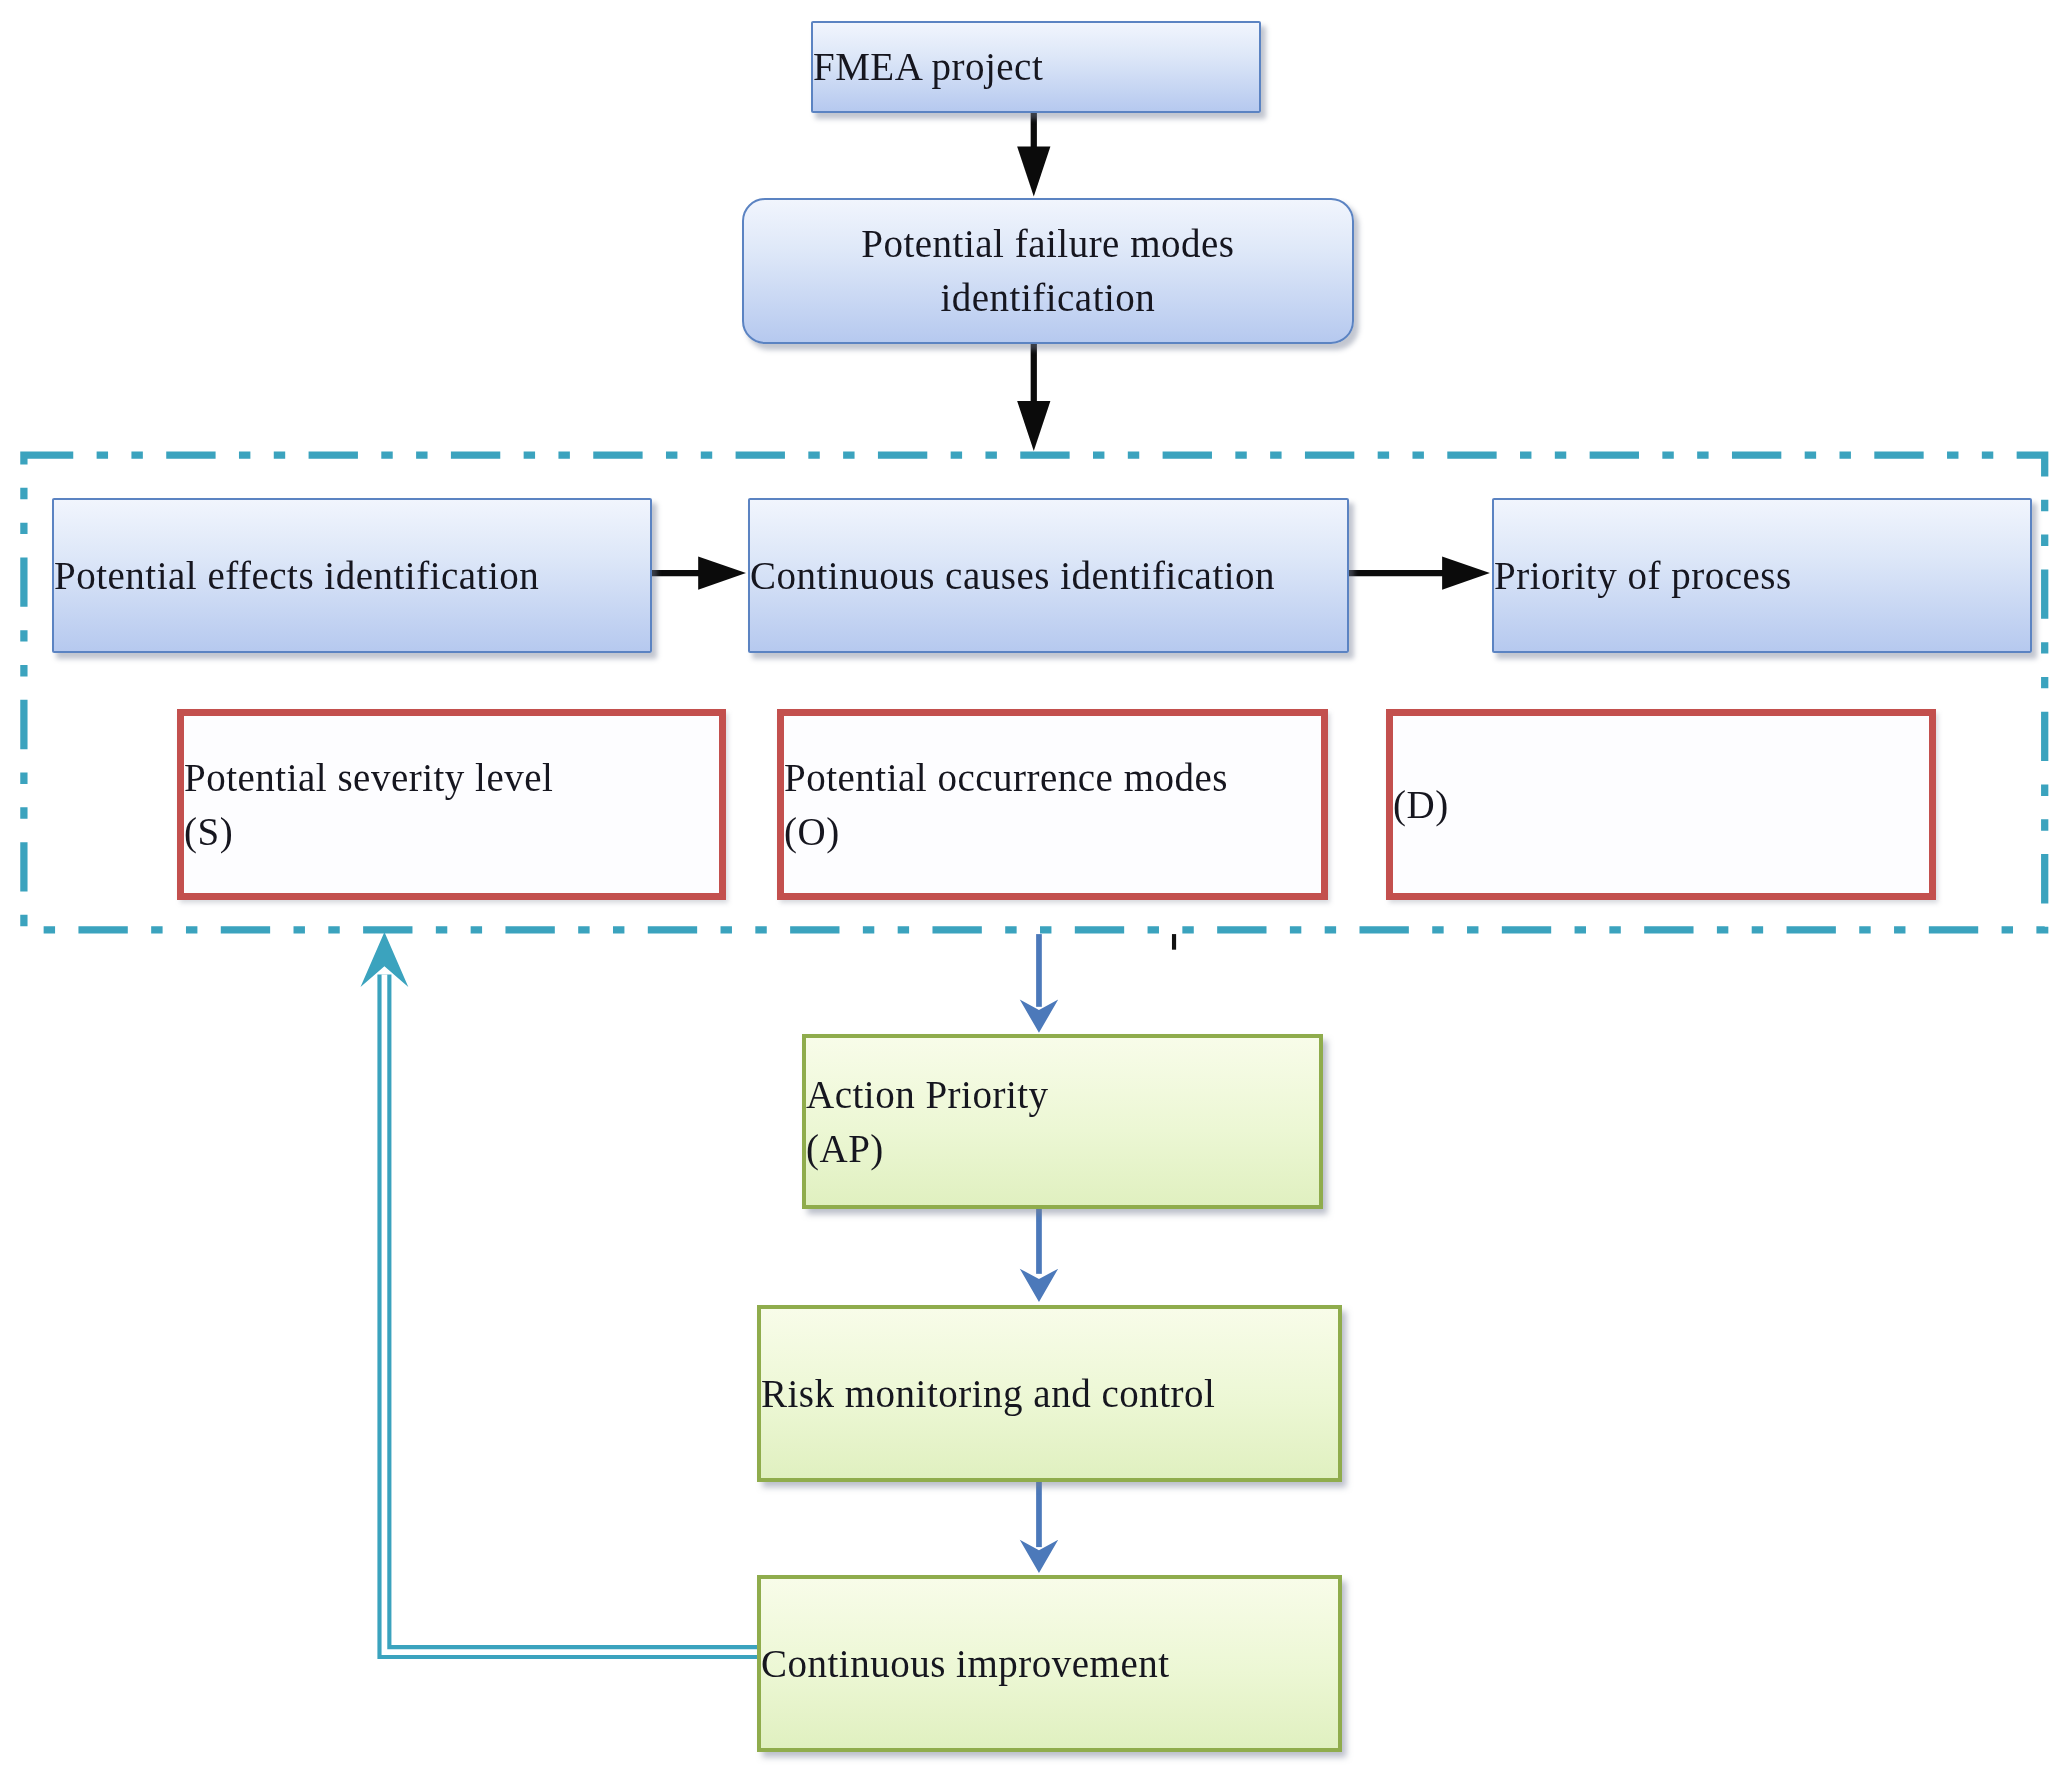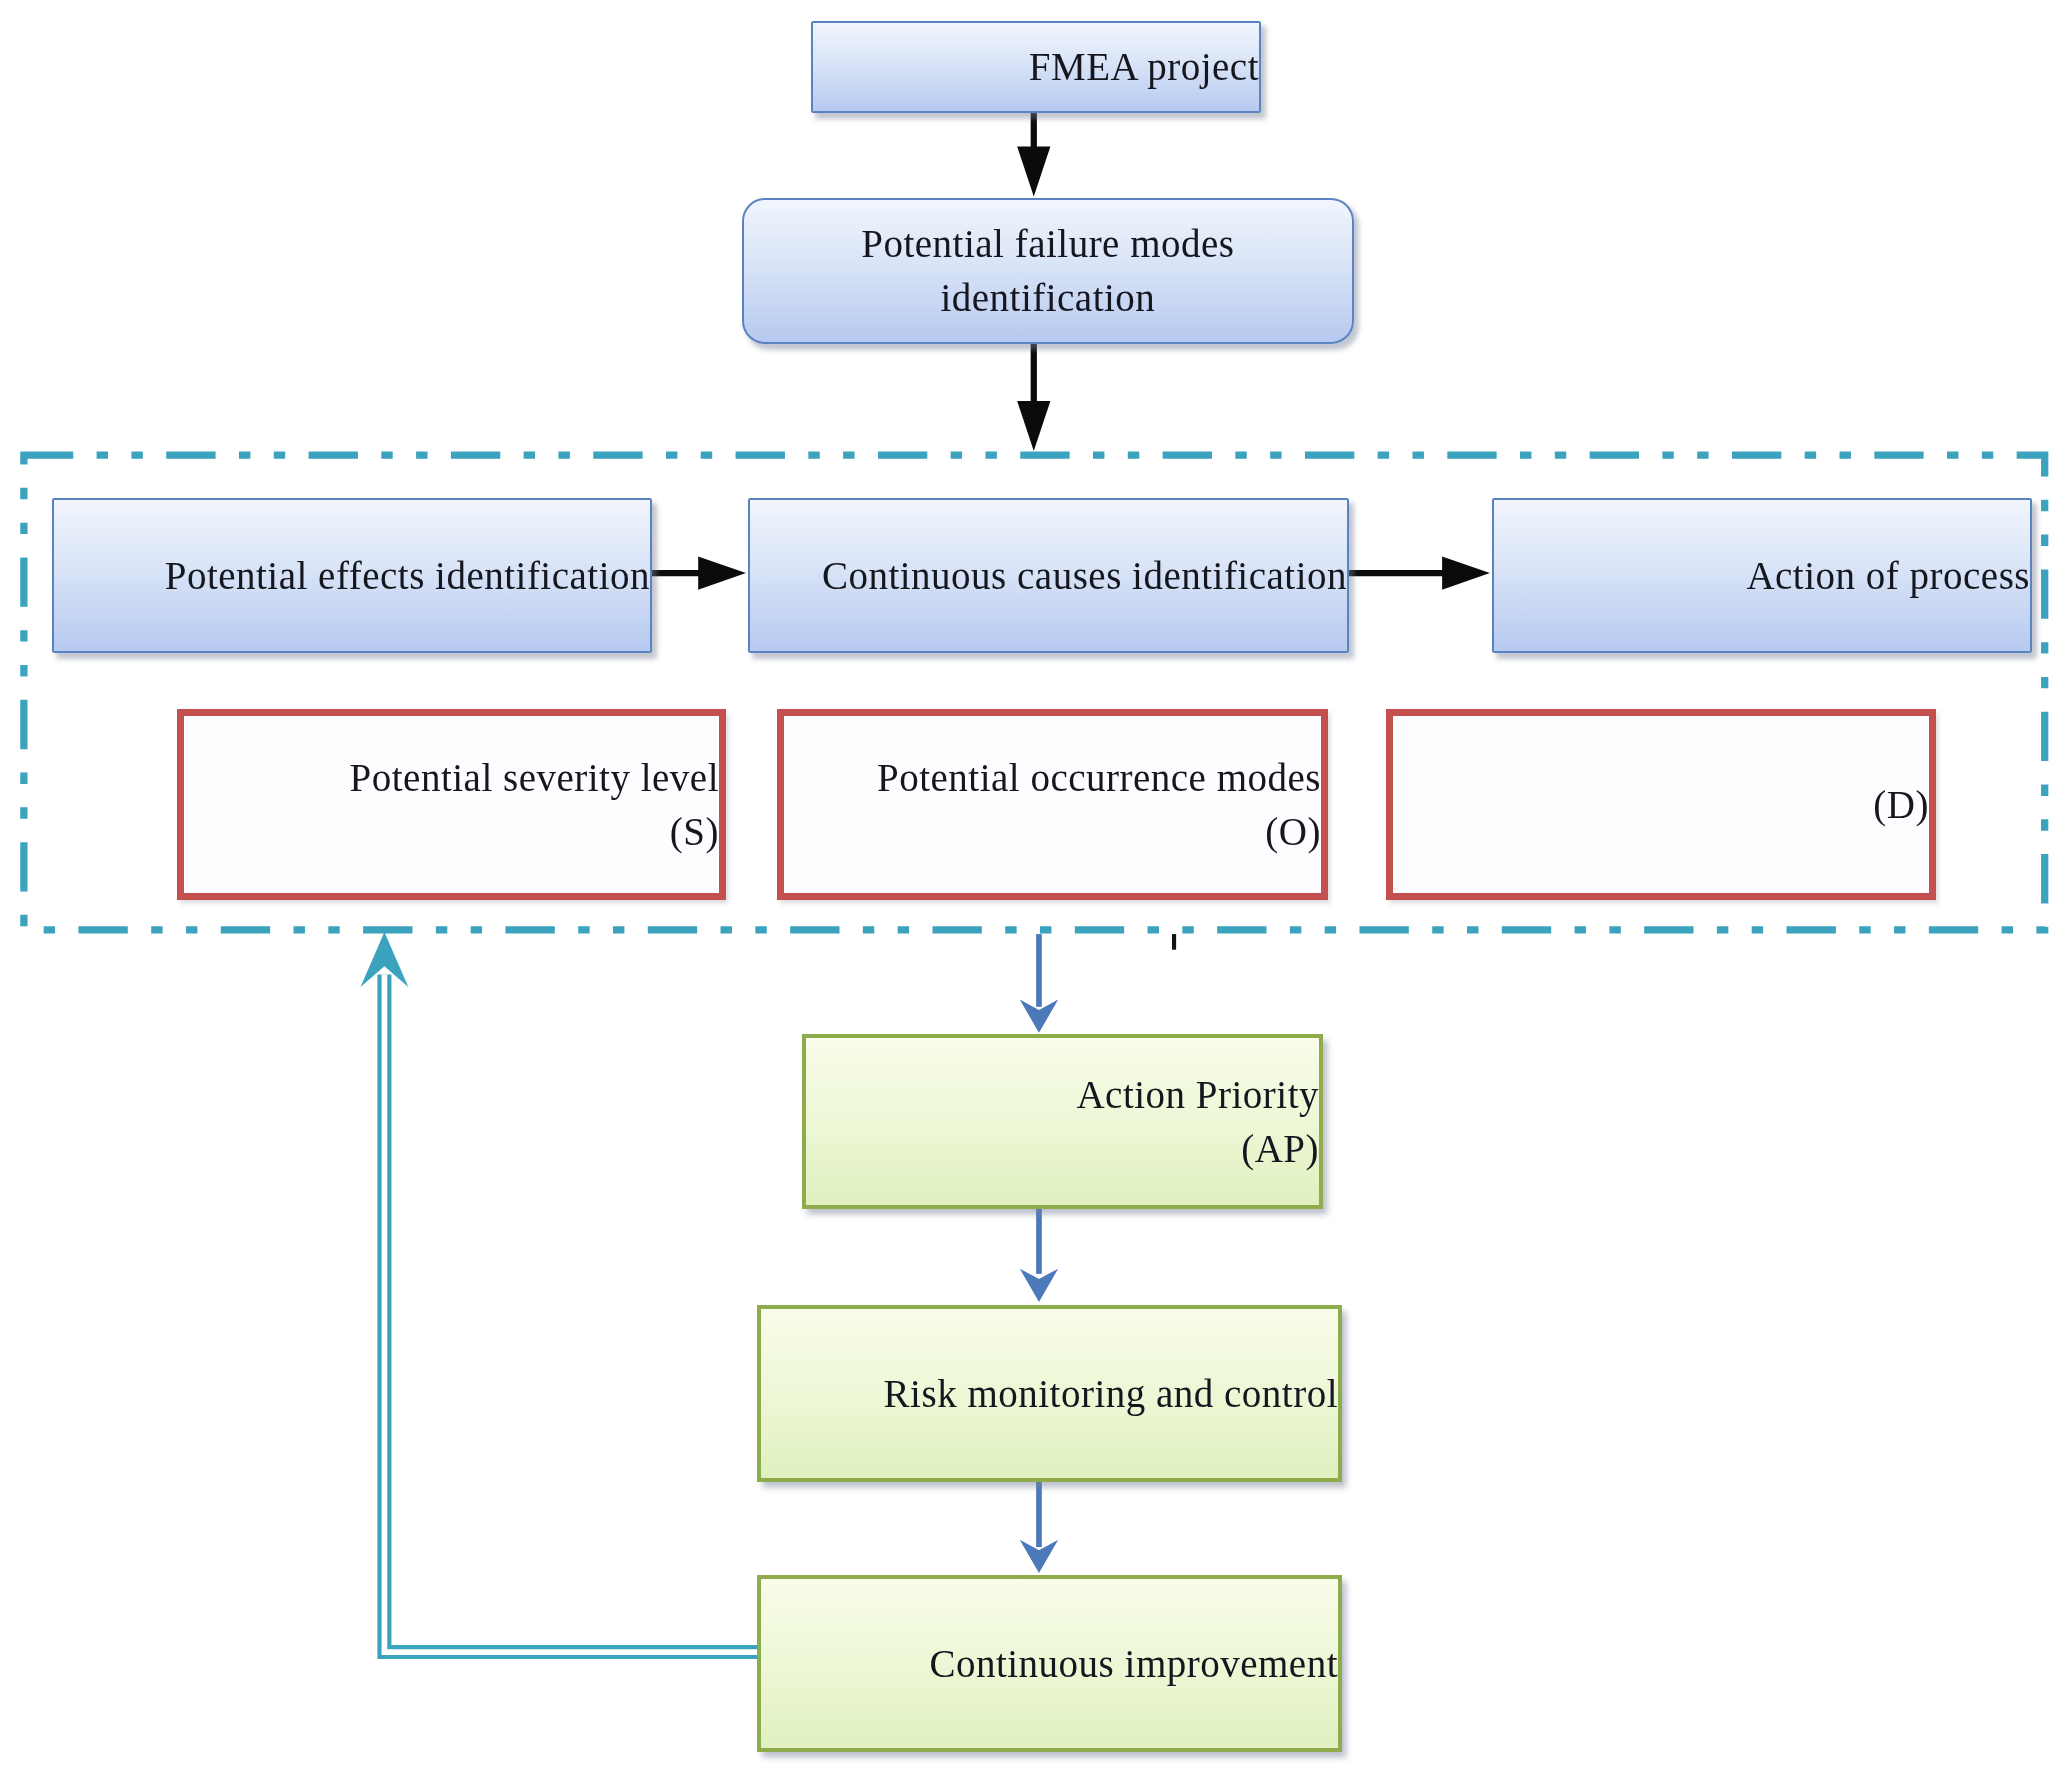--- a/index.html
+++ b/index.html
@@ -4,21 +4,21 @@
 <style>
   html,body{margin:0;padding:0;background:#fff;}
   .stage{
     position:relative;width:2066px;height:1770px;background:var(--background,#fff);
     font-family:"Liberation Serif","DejaVu Serif",serif;color:var(--ink,#16161f);
     overflow:hidden;
   }
   svg.layer{position:absolute;left:0;top:0;width:2066px;height:1770px;}
 
   .node{
-    position:absolute;display:flex;flex-direction:column;align-items:flex-end;justify-content:center;
+    position:absolute;display:flex;flex-direction:column;align-items:flex-start;justify-content:center;
     text-align:center;font-size:39px;line-height:1.38;letter-spacing:0.5px;
   }
   .node .ln{display:block;}
   .nowrap{white-space:nowrap;}
 
   .blue{
     background:linear-gradient(180deg,var(--blue-fill-top,#f1f5fd) 0%,#dde7f8 38%,var(--blue-fill-bottom,#b6c9ef) 100%);
     border:2.6px solid var(--blue-border,#5b83c2);
     border-radius:2.1px;
     box-shadow:4.2px 5.2px 5.2px rgba(120,128,150,.45);
@@ -92,21 +92,21 @@
 
   <div class="node blue nowrap" style="left:52px;top:498px;width:596px;height:151px;">
     <span class="ln">Potential effects identification</span>
   </div>
 
   <div class="node blue nowrap" style="left:748px;top:498px;width:597px;height:151px;">
     <span class="ln">Continuous causes identification</span>
   </div>
 
   <div class="node blue nowrap" style="left:1492px;top:498px;width:536px;height:151px;">
-    <span class="ln">Action of process</span>
+    <span class="ln">Priority of process</span>
   </div>
 
   <div class="node redbox" style="left:177px;top:709px;width:535px;height:177px;">
     <span class="ln nowrap">Potential severity level</span>
     <span class="ln">(S)</span>
   </div>
 
   <div class="node redbox" style="left:777px;top:709px;width:537px;height:177px;">
     <span class="ln nowrap">Potential occurrence modes</span>
     <span class="ln">(O)</span>

